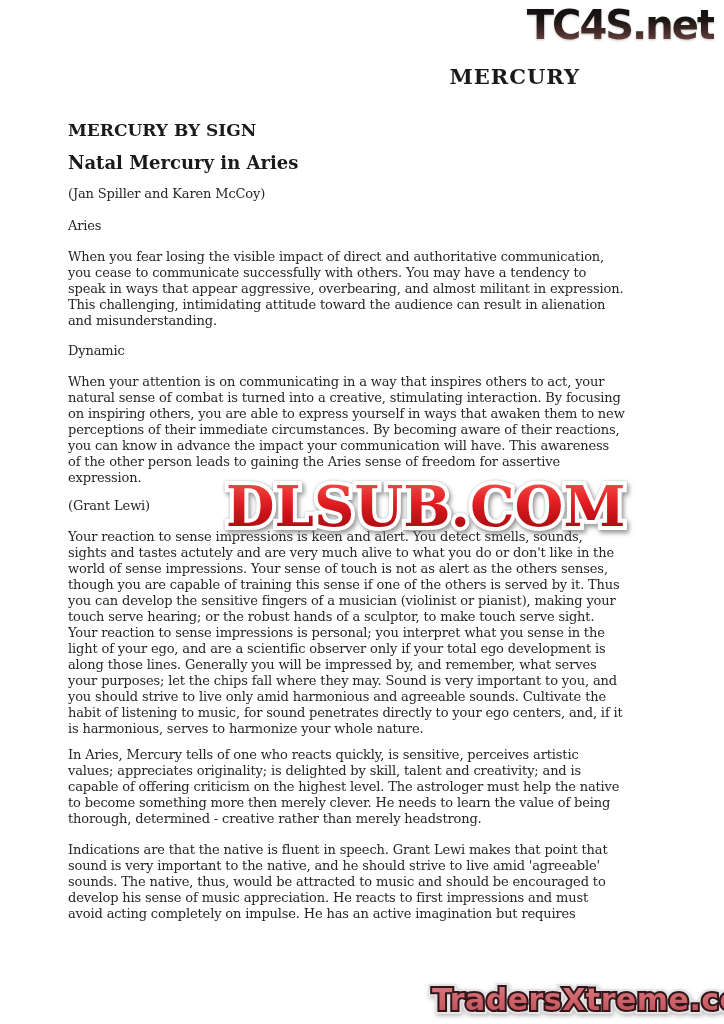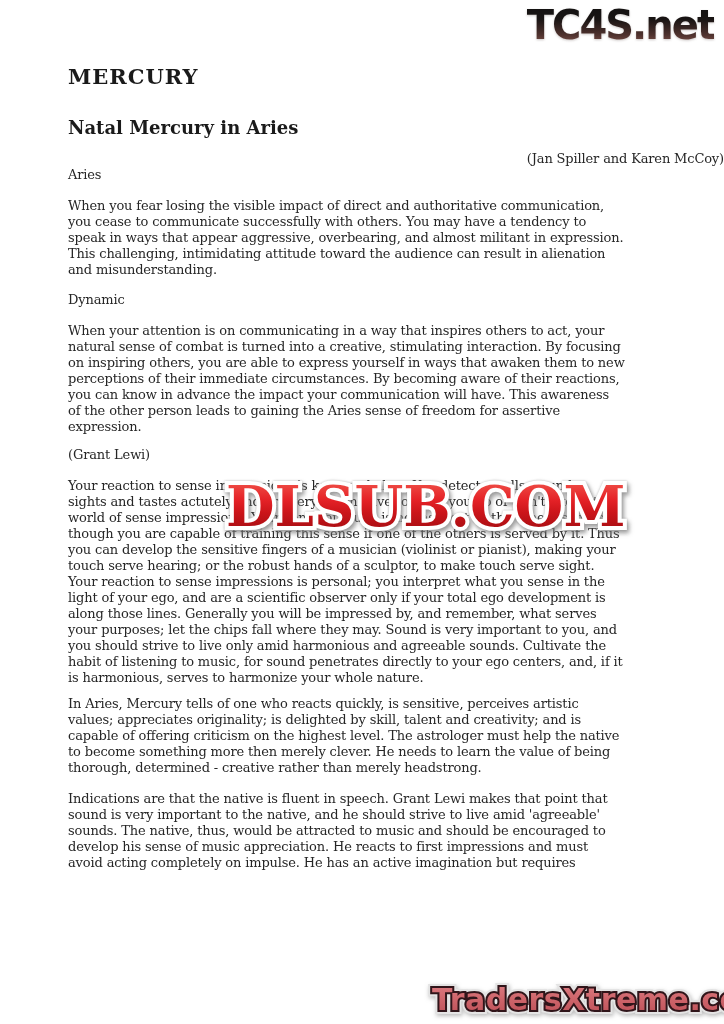--- a/index.html
+++ b/index.html
@@ -37,21 +37,21 @@
 
   
   .content {
     position: absolute;
     left: 68px;
     top: 64px;
     width: 656px;
   }
   .title-row {
     width: 512px;
-    text-align: left;
+    text-align: right;
   }
   h1.doc-title {
     margin: 0 0 29px 0;
     font-size: 21px;
     line-height: 26px;
     font-weight: bold;
     letter-spacing: 1px;
     color: #1a1a1a;
   }
   h2.doc-section {
@@ -69,21 +69,21 @@
     color: #1a1a1a;
   }
   p.block {
     margin: 0;
     font-size: 13px;
     line-height: 16px;
     letter-spacing: -0.15px;
     white-space: pre-line;
     color: #262626;
   }
-  p.mb16 { margin-bottom: 0; text-align: right; }
+  p.mb16 { margin-bottom: 16px; }
   p.mb15 { margin-bottom: 15px; }
   p.mb14 { margin-bottom: 14px; }
   p.mb12 { margin-bottom: 12px; }
   p.mb10 { margin-bottom: 10px; }
 
   
   .wm {
     position: absolute;
     white-space: nowrap;
   }
@@ -147,20 +147,21 @@
 <body>
 
 <div class="tc4s-logo">TC4S.net</div>
 
 <div class="content">
 
   <div class="title-row">
     <h1 class="doc-title">MERCURY</h1>
   </div>
 
+  <h2 class="doc-section">MERCURY BY SIGN</h2>
 
   <h3 class="doc-subsection">Natal Mercury in Aries</h3>
 
   <p class="block mb16">(Jan Spiller and Karen McCoy)</p>
   <p class="block mb15">Aries</p>
   <p class="block mb14">When you fear losing the visible impact of direct and authoritative communication,
 you cease to communicate successfully with others. You may have a tendency to
 speak in ways that appear aggressive, overbearing, and almost militant in expression.
 This challenging, intimidating attitude toward the audience can result in alienation
 and misunderstanding.</p>

